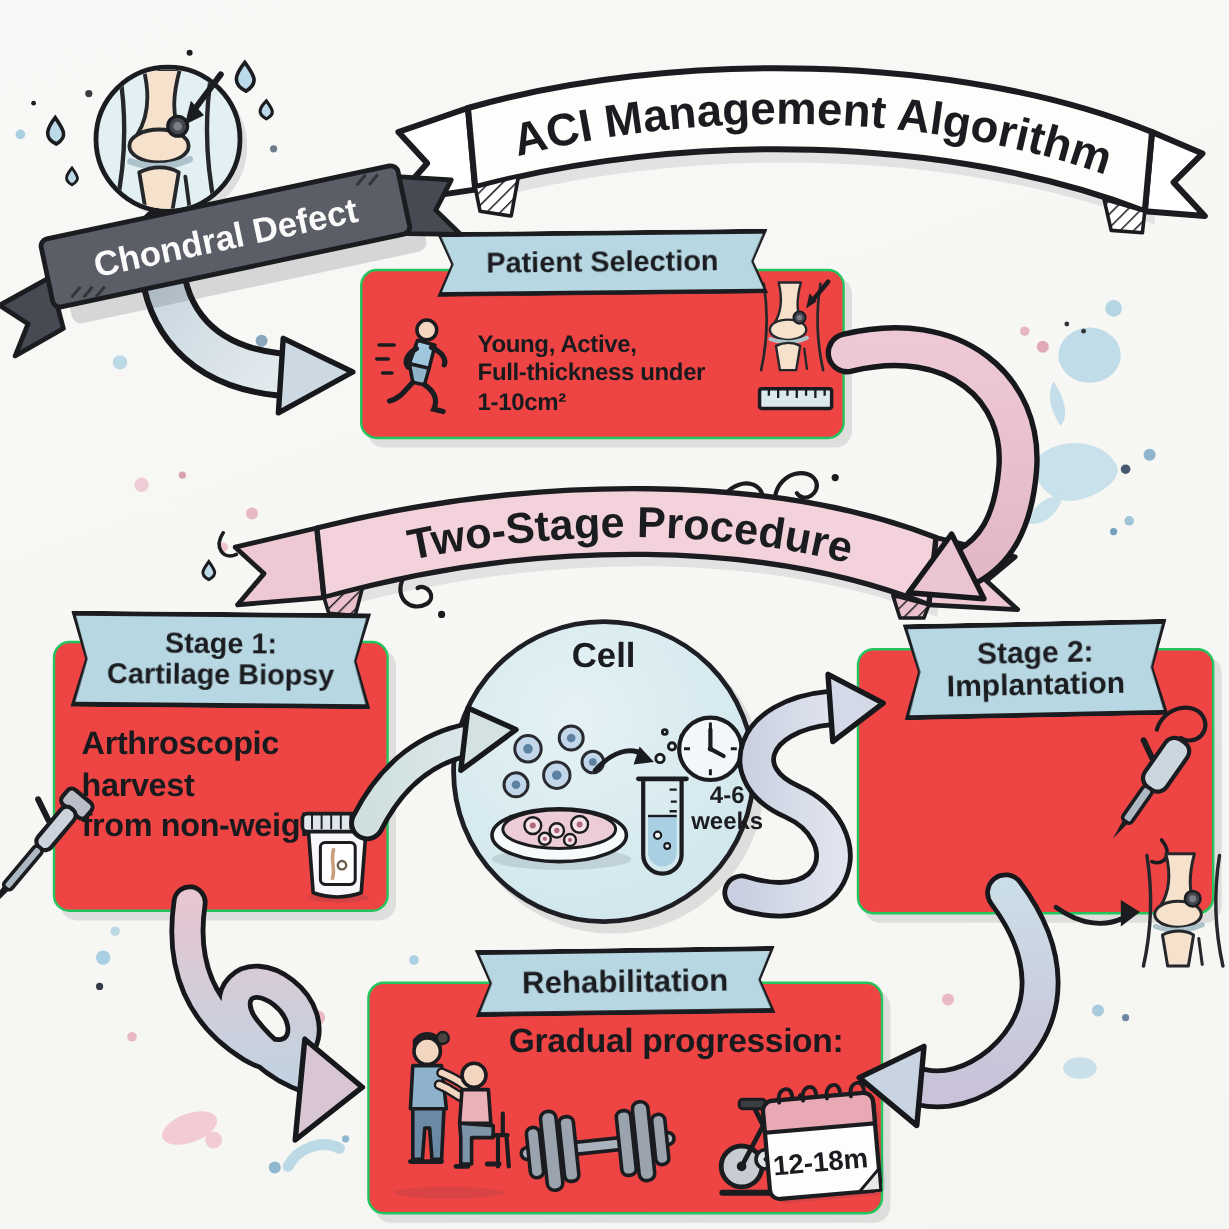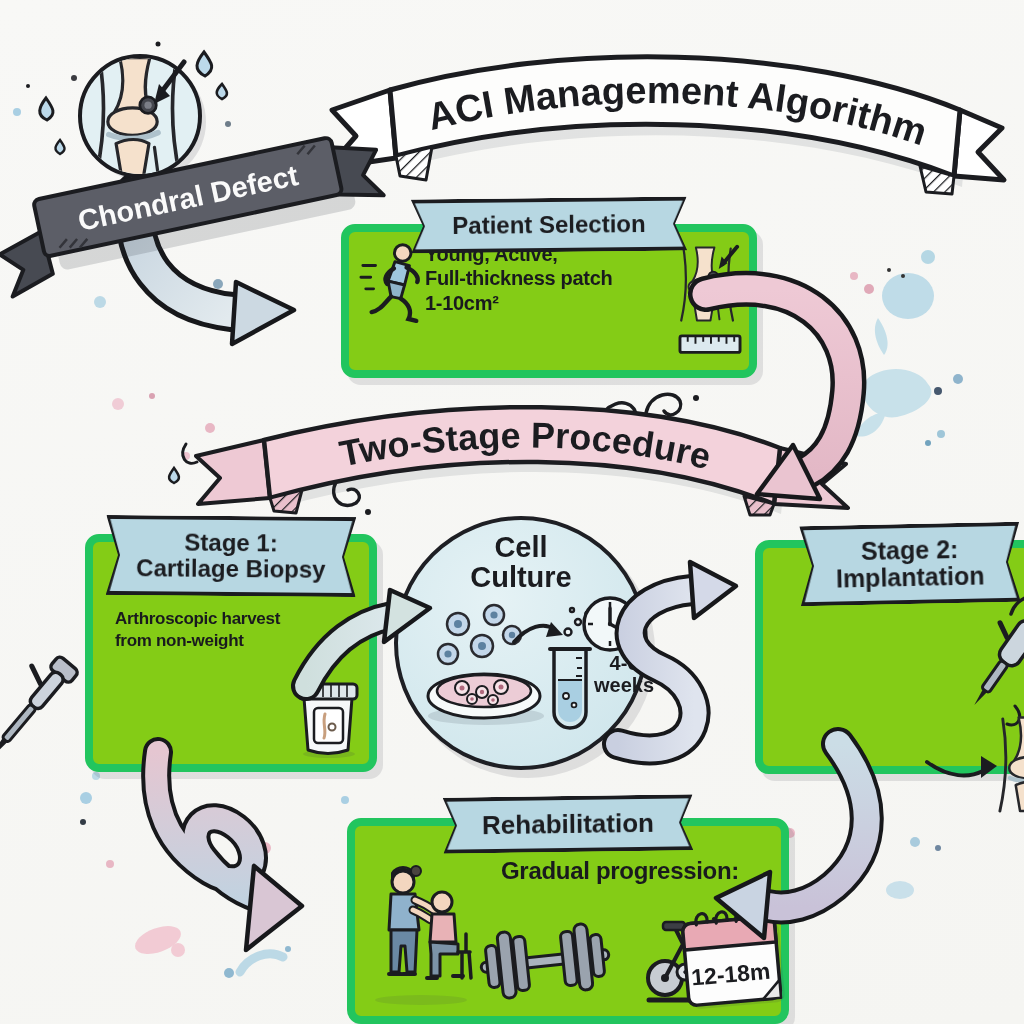--- a/index.html
+++ b/index.html
@@ -1,22 +1,22 @@
 <!DOCTYPE html>
 <html><head>
 <meta charset="utf-8">
 <style>
   html,body{margin:0;padding:0;}
   body{width:1024px;height:1024px;position:relative;overflow:hidden;
        background:linear-gradient(160deg,#f8f8f6 0%,#f5f5f2 100%);
        font-family:"Liberation Sans",sans-serif;color:#1b1c20;}
   .abs{position:absolute;}
   .z1{z-index:1}.z10{z-index:10}.z20{z-index:20}.z30{z-index:30}
-  .box{position:absolute;z-index:10;background:#84cc16;border:8px solid #22c55e;
-       border-radius:14px;box-shadow:6px 7px 0 rgba(60,65,75,.13);margin-left:41px;}
+  .box{position:absolute;z-index:10;background:#ef4444;border:2px solid #22c55e;
+       border-radius:14px;box-shadow:6px 7px 0 rgba(60,65,75,.13);}
   .plaque{position:absolute;left:50%;background:#1b1c20;z-index:12;
           filter:drop-shadow(4px 5px 0 rgba(60,65,75,.16));
           clip-path:polygon(0 0,100% 0,calc(100% - 12px) 50%,100% 100%,0 100%,12px 50%);}
   .plaque-in{position:absolute;inset:4px;background:#b7d7e2;display:flex;flex-direction:column;
           align-items:center;justify-content:center;font-weight:700;line-height:1.08;
           clip-path:polygon(0 0,100% 0,calc(100% - 10px) 50%,100% 100%,0 100%,10px 50%);}
   .bodytext{position:absolute;font-weight:700;letter-spacing:-0.3px;color:#191a1e;}
   .sh{fill:none;stroke:#17181b;stroke-linecap:round;stroke-linejoin:round;}
   .tp{fill:none;stroke-linecap:round;stroke-linejoin:round;}
   svg{overflow:visible;}
@@ -91,34 +91,34 @@
     <path d="M186,444 C178,456 186,467 197,462" stroke="#1b1c20" stroke-width="3" fill="none" stroke-linecap="round"></path>
   </g>
 </svg>
 
 <div class="box" style="left:300px;top:224px;width:400px;height:138px">
   <div class="plaque" style="width:276px;height:54px;top:-34px;transform:translateX(-50%) rotate(-0.6deg)">
     <div class="plaque-in" style="font-size:24px">
       <span>Patient Selection</span>
     </div>
   </div>
-  <div style="position:absolute;inset:0;display:flex;align-items:flex-start;padding:10px 8px 16px 10px;gap:0">
+  <div style="position:absolute;inset:0;display:flex;align-items:flex-end;padding:10px 8px 16px 10px;gap:20px">
     <svg viewBox="0 0 68 86" style="width:66px;height:84px;flex:none">
       <path d="M4,24 h13 M2,36 h10 M7,48 h8" stroke="#1b1c20" stroke-width="3" stroke-linecap="round"></path>
       <circle cx="45" cy="11" r="8.5" fill="#f3d6bf" stroke="#1b1c20" stroke-width="3"></circle>
       <path d="M37,20 L52,24 L47,44 L30,40 Z" fill="#9ec7de" stroke="#1b1c20" stroke-width="3" stroke-linejoin="round"></path>
       <path d="M49,26 C58,30 62,36 60,41" stroke="#1b1c20" stroke-width="4.5" fill="none" stroke-linecap="round"></path>
       <path d="M36,27 C28,32 25,38 29,43" stroke="#1b1c20" stroke-width="4.5" fill="none" stroke-linecap="round"></path>
       <path d="M30,40 L47,44 L43,58 L33,56 Z" fill="#8fb3c9" stroke="#1b1c20" stroke-width="3" stroke-linejoin="round"></path>
       <path d="M43,58 C51,63 55,71 51,79 L59,81" stroke="#1b1c20" stroke-width="4.5" fill="none" stroke-linecap="round"></path>
       <path d="M33,56 C26,63 22,70 13,72" stroke="#1b1c20" stroke-width="4.5" fill="none" stroke-linecap="round"></path>
     </svg>
     <div class="bodytext" style="position:static;font-size:20px;line-height:1.22">
       <div>Young, Active,</div>
-      <div>Full-thickness patch</div>
+      <div>Full-thickness under</div>
       <div>1-10cm²</div>
     </div>
     <svg viewBox="0 0 64 120" style="width:62px;height:118px;flex:none;margin-left:auto">
       <use href="#knee" x="0" y="2" width="58" height="82"></use>
       <path d="M60,4 L45,22" stroke="#1b1c20" stroke-width="4" stroke-linecap="round"></path>
       <polygon points="41,27 50,21 44,14" fill="#1b1c20"></polygon>
       <g>
         <rect x="1" y="96" width="62" height="17" rx="2" fill="#dce9ef" stroke="#1b1c20" stroke-width="3"></rect>
         <path d="M9,96 v6 M17,96 v8 M25,96 v6 M33,96 v8 M41,96 v6 M49,96 v8 M57,96 v6" stroke="#1b1c20" stroke-width="2"></path>
       </g>
@@ -145,21 +145,21 @@
   </text>
 </svg>
 
 <div class="box" style="left:44px;top:534px;width:276px;height:222px">
   <div class="plaque" style="width:250px;height:80px;top:-26px;transform:translateX(-50%) rotate(0.5deg)">
     <div class="plaque-in" style="font-size:24px">
       <span>Stage 1:</span>
       <span>Cartilage Biopsy</span>
     </div>
   </div>
-  <div class="bodytext" style="left:22px;top:66px;font-size:17px;line-height:1.28">
+  <div class="bodytext" style="left:22px;top:66px;font-size:27px;line-height:1.28">
     <div>Arthroscopic harvest</div>
     <div>from non-weight</div>
   </div>
   <svg viewBox="0 0 66 84" style="position:absolute;right:8px;bottom:6px;width:66px;height:84px">
     <ellipse cx="34" cy="80" rx="26" ry="4" fill="rgba(60,65,75,.15)"></ellipse>
     <path d="M9,24 L13,76 Q33,83 53,76 L57,24 Z" fill="#f6f8f9" stroke="#1b1c20" stroke-width="3" stroke-linejoin="round"></path>
     <rect x="4" y="10" width="58" height="15" rx="4" fill="#dfe7ec" stroke="#1b1c20" stroke-width="3"></rect>
     <path d="M12,11 v12 M20,11 v12 M28,11 v12 M36,11 v12 M44,11 v12 M52,11 v12" stroke="#1b1c20" stroke-width="1.6"></path>
     <rect x="19" y="34" width="29" height="35" rx="4" fill="#ffffff" stroke="#1b1c20" stroke-width="2.5"></rect>
     <path d="M30,40 C27,50 32,56 29,64" stroke="#c89f7e" stroke-width="3" fill="none" stroke-linecap="round"></path>
@@ -170,24 +170,23 @@
 <svg class="abs z10" style="left:-6px;top:652px;width:136px;height:152px" viewBox="0 0 136 152">
   <g transform="rotate(40 50 40)">
     <rect x="38" y="2" width="26" height="16" rx="5" fill="#b9bec9" stroke="#1b1c20" stroke-width="3.5"></rect>
     <rect x="44" y="16" width="14" height="42" rx="6" fill="#ccd3dc" stroke="#1b1c20" stroke-width="3.5"></rect>
     <path d="M42,36 L24,28" stroke="#1b1c20" stroke-width="5" stroke-linecap="round"></path>
     <rect x="47" y="58" width="8" height="44" rx="3" fill="#aeb8c2" stroke="#1b1c20" stroke-width="3"></rect>
     <path d="M49,102 L53,102 L51,124 Z" fill="#1b1c20" stroke="#1b1c20" stroke-width="2" stroke-linejoin="round"></path>
   </g>
 </svg>
 
-<div class="circle-main" style="left:394px;top:516px;width:246px;height:246px">
+<div class="circle-main" style="left:376px;top:516px;width:246px;height:246px">
   <div style="position:absolute;top:12px;width:100%;text-align:center;font-weight:700;font-size:29px;line-height:1.05">
     <div>Cell</div>
-    <div>Culture</div>
   </div>
   <svg viewBox="0 0 246 246" style="position:absolute;inset:0;width:246px;height:246px">
     <g>
       <g stroke="#2a2b30" stroke-width="2.5">
         <circle cx="60" cy="104" r="11" fill="#c3d7ea"></circle>
           <circle cx="96" cy="95" r="10" fill="#c3d7ea"></circle>
         <circle cx="50" cy="134" r="10" fill="#c3d7ea"></circle>
           <circle cx="84" cy="126" r="11" fill="#c3d7ea"></circle>
         <circle cx="114" cy="115" r="9" fill="#c3d7ea"></circle>
       </g>
@@ -271,21 +270,21 @@
     <use href="#knee" x="76" y="0" width="72" height="130"></use>
   </svg>
 </div>
 
 <div class="box" style="left:306px;top:818px;width:426px;height:190px">
   <div class="plaque" style="width:250px;height:56px;top:-30px;transform:translateX(-50%) rotate(-0.8deg)">
     <div class="plaque-in" style="font-size:26px">
       <span>Rehabilitation</span>
     </div>
   </div>
-  <div class="bodytext" style="left:116px;right:12px;top:30px;text-align:center;font-size:24px;line-height:1.25">
+  <div class="bodytext" style="left:116px;right:12px;top:30px;font-size:28px;line-height:1.25">
     <div>Gradual progression:</div>
   </div>
   <svg viewBox="0 0 104 150" style="position:absolute;left:14px;top:30px;width:104px;height:150px">
     <ellipse cx="52" cy="144" rx="46" ry="5" fill="rgba(60,65,75,.12)"></ellipse>
     <circle cx="34" cy="26" r="11" fill="#f3d6bf" stroke="#1b1c20" stroke-width="3"></circle>
     <path d="M23,24 A11,11 0 0 1 45,24 L45,17 A13,13 0 0 0 23,17 Z" fill="#4a4540" stroke="#1b1c20" stroke-width="2"></path>
     <circle cx="47" cy="15" r="5" fill="#4a4540" stroke="#1b1c20" stroke-width="2"></circle>
     <path d="M22,38 L46,38 L50,74 L20,74 Z" fill="#8fb2cc" stroke="#1b1c20" stroke-width="3" stroke-linejoin="round"></path>
     <path d="M46,44 C56,48 62,52 66,55 M44,54 C54,58 58,62 62,64" stroke="#1b1c20" stroke-width="9" fill="none" stroke-linecap="round"></path>
     <path d="M46,44 C56,48 62,52 66,55 M44,54 C54,58 58,62 62,64" stroke="#f3d6bf" stroke-width="5" fill="none" stroke-linecap="round"></path>

